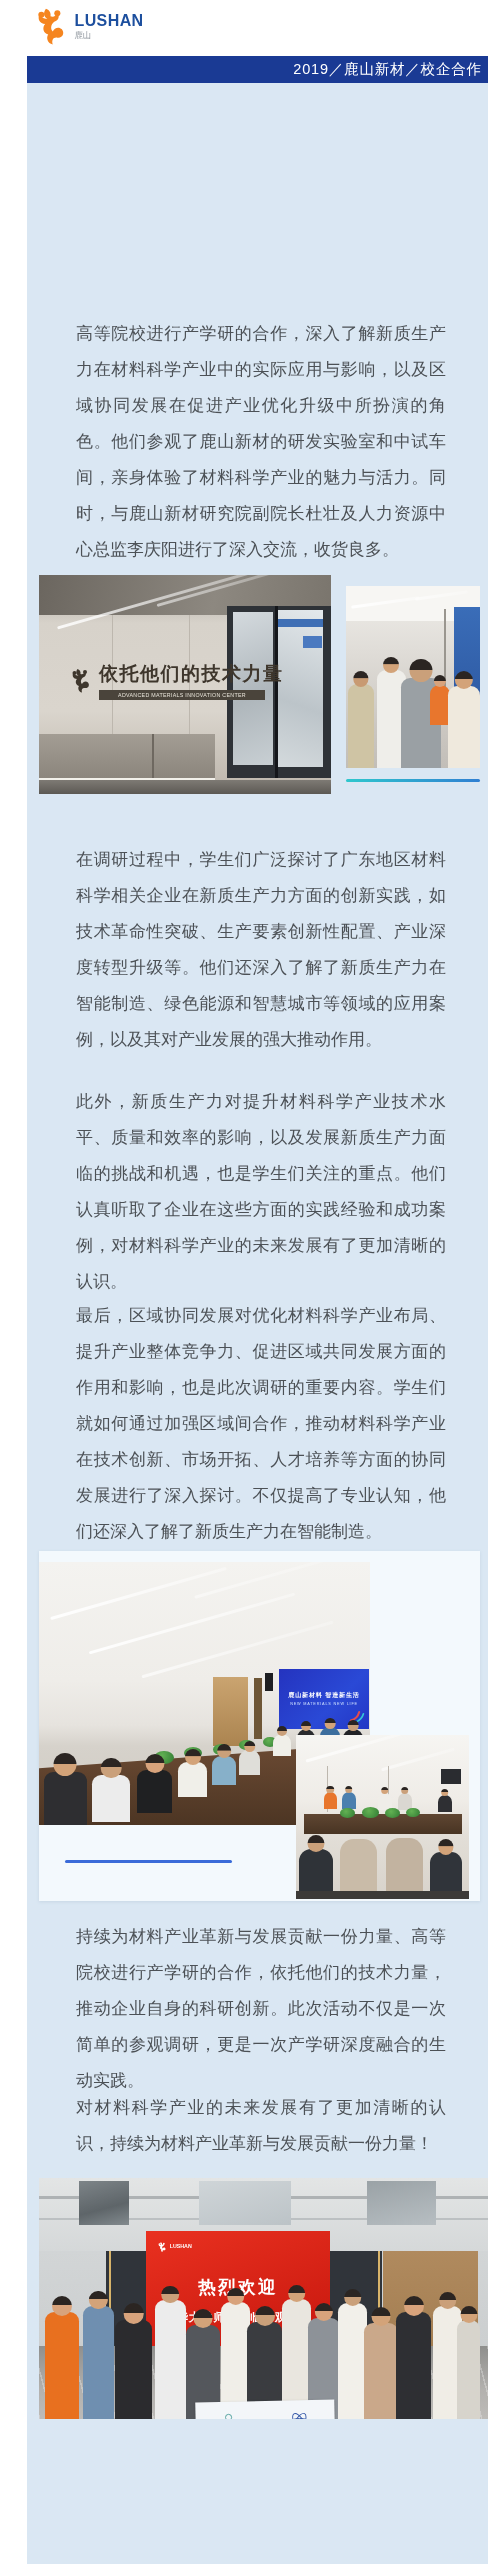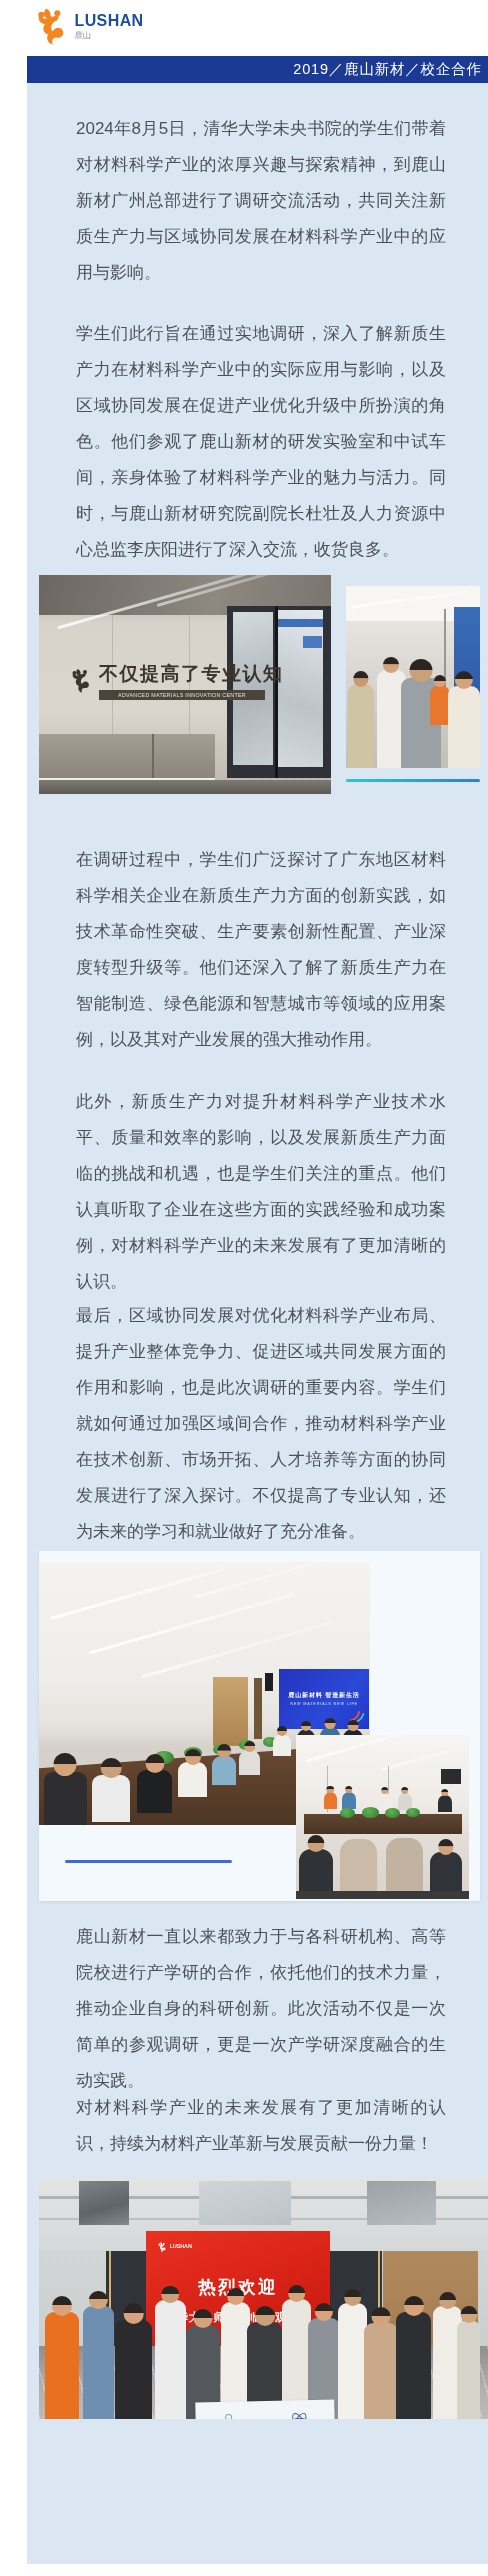--- a/index.html
+++ b/index.html
@@ -92,26 +92,25 @@
     <div class="logo-texts">
       <span class="logo-en">LUSHAN</span>
       <span class="logo-cn">鹿山</span>
     </div>
   </div>
 
   <div class="banner">
     <span>2019／鹿山新材／校企合作</span>
   </div>
 
-  <p class="para" style="top:111px">2024年8月5日，清华大学未央书院的学生们带着对材料科学产业的浓厚兴趣与探索精神，到鹿山新材广州总部进行了调研交流活动，共同关注新质生产力与区域协同发展在材料科学产业中的应用与影响。</p>
-  <p class="para" style="top:316px">学生们此行旨在通过实地调研，深入了解新质生产力在材料科学产业中的实际应用与影响，以及区域协同发展在促进产业优化升级中所扮演的角色。他们参观了鹿山新材的研发实验室和中试车间，亲身体验了材料科学产业的魅力与活力。同时，与鹿山新材研究院副院长杜壮及人力资源中心总监李庆阳进行了深入交流，收货良多。</p>
+  <p class="para" style="top:316px">高等院校进行产学研的合作，深入了解新质生产力在材料科学产业中的实际应用与影响，以及区域协同发展在促进产业优化升级中所扮演的角色。他们参观了鹿山新材的研发实验室和中试车间，亲身体验了材料科学产业的魅力与活力。同时，与鹿山新材研究院副院长杜壮及人力资源中心总监李庆阳进行了深入交流，收货良多。</p>
   <p class="para" style="top:1084px">此外，新质生产力对提升材料科学产业技术水平、质量和效率的影响，以及发展新质生产力面临的挑战和机遇，也是学生们关注的重点。他们认真听取了企业在这些方面的实践经验和成功案例，对材料科学产业的未来发展有了更加清晰的认识。</p>
   <p class="para" style="top:842px">在调研过程中，学生们广泛探讨了广东地区材料科学相关企业在新质生产力方面的创新实践，如技术革命性突破、生产要素创新性配置、产业深度转型升级等。他们还深入了解了新质生产力在智能制造、绿色能源和智慧城市等领域的应用案例，以及其对产业发展的强大推动作用。</p>
-  <p class="para" style="top:1298px">最后，区域协同发展对优化材料科学产业布局、提升产业整体竞争力、促进区域共同发展方面的作用和影响，也是此次调研的重要内容。学生们就如何通过加强区域间合作，推动材料科学产业在技术创新、市场开拓、人才培养等方面的协同发展进行了深入探讨。不仅提高了专业认知，还为未来的学习和就业做好了充分准备。</p>
-  <p class="para" style="top:1919px">鹿山新材一直以来都致力于与各科研机构、高等院校进行产学研的合作，依托他们的技术力量，推动企业自身的科研创新。此次活动不仅是一次简单的参观调研，更是一次产学研深度融合的生动实践。</p>
+  <p class="para" style="top:1298px">最后，区域协同发展对优化材料科学产业布局、提升产业整体竞争力、促进区域共同发展方面的作用和影响，也是此次调研的重要内容。学生们就如何通过加强区域间合作，推动材料科学产业在技术创新、市场开拓、人才培养等方面的协同发展进行了深入探讨。不仅提高了专业认知，他们还深入了解了新质生产力在智能制造。</p>
+  <p class="para" style="top:1919px">持续为材料产业革新与发展贡献一份力量、高等院校进行产学研的合作，依托他们的技术力量，推动企业自身的科研创新。此次活动不仅是一次简单的参观调研，更是一次产学研深度融合的生动实践。</p>
   <p class="para" style="top:2090px">对材料科学产业的未来发展有了更加清晰的认识，持续为材料产业革新与发展贡献一份力量！</p>
 
   <div class="photo pA">
     <div class="abs" style="left:0;top:0;width:100%;height:40px;background:linear-gradient(100deg,#6b665f,#8d8880 60%,#7a756d)"></div>
     <div class="lightbar" style="left:13.7px;top:20px;width:229px;opacity:.9"></div>
     <div class="lightbar" style="left:115px;top:7.6px;width:153px;opacity:.6"></div>
     <div class="seam" style="left:73px;top:40px;height:137px"></div>
     <div class="seam" style="left:150px;top:40px;height:137px"></div>
     <div class="seam" style="left:189px;top:40px;height:137px"></div>
 
@@ -131,21 +130,21 @@
 
     <div class="abs" style="left:32px;top:86px;display:flex;align-items:center;gap:7.6px">
       <svg width="20" height="26" viewBox="0 0 40 50">
         <g fill="#3e362c">
           <path d="M13 1 C9 6 10 12 15 14 C10 15 6 12 5 8 C1 14 5 21 12 21 C8 25 9 33 16 35 C13 39 15 47 22 48 C20 42 23 38 28 39 C35 40 38 33 34 28 C30 24 24 26 22 31 C18 27 20 19 26 17 C31 15 31 8 27 5 C27 10 23 13 19 11 C20 6 17 2 13 1 Z"></path>
           <circle cx="7" cy="9" r="4"></circle>
             <circle cx="28" cy="7" r="4"></circle>
         </g>
       </svg>
       <div>
-        <div class="sign-cn">不仅提高了专业认知</div>
+        <div class="sign-cn">依托他们的技术力量</div>
         <div class="sign-en">ADVANCED MATERIALS INNOVATION CENTER</div>
       </div>
     </div>
   </div>
 
   <div class="photo pB">
     <div class="abs" style="left:0;top:0;width:100%;height:35px;background:#f7f6f3"></div>
     <div class="lightbar" style="left:4.6px;top:15.3px;width:69px;transform:rotate(-8deg)"></div>
     <div class="lightbar" style="left:69px;top:7.6px;width:53px;transform:rotate(-8deg);opacity:.6"></div>
     <div class="abs" style="right:0;top:21.4px;width:26px;height:115px;background:linear-gradient(180deg,#3a6db8,#2c57a0)"></div>

